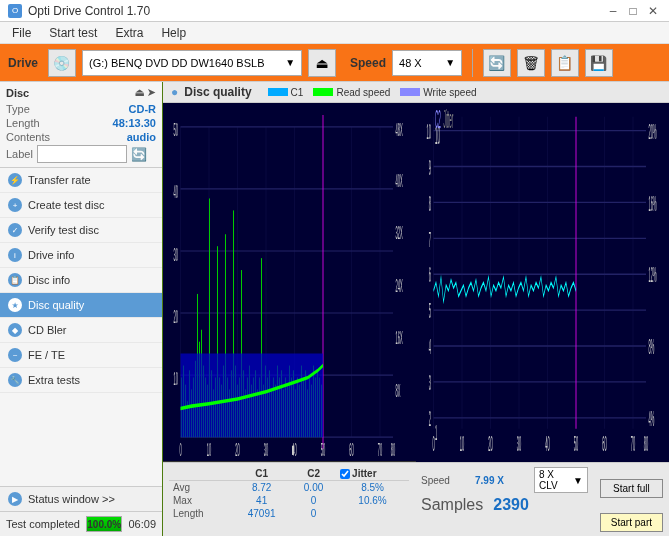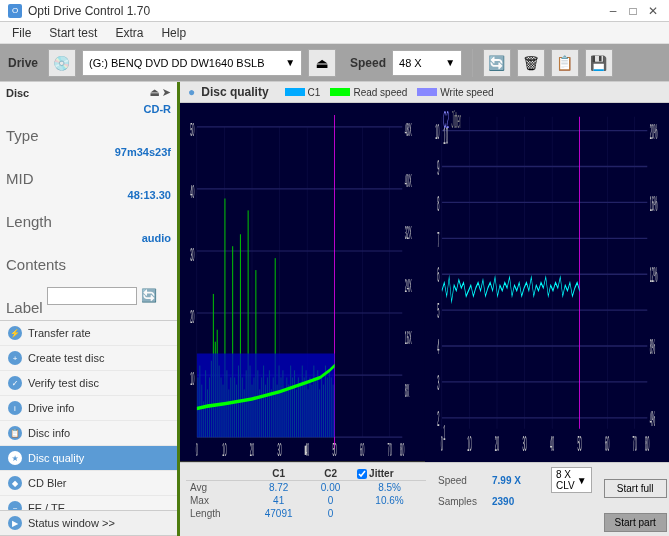--- a/index.html
+++ b/index.html
@@ -33,21 +33,21 @@
     }
     .menu-item {
       padding: 2px 8px;
       cursor: pointer;
       font-size: 12px;
       color: #333;
     }
 
     
     .toolbar {
-      background: #a3a3a3;
+      background: #f97316;
       height: 38px;
       display: flex;
       align-items: center;
       padding: 0 8px;
       border-bottom: 1px solid #ccc;
       gap: 6px;
     }
     .drive-label { font-size: 12px; font-weight: bold; color: #333; margin-right: 4px; }
     .drive-select {
       display: flex;
@@ -84,44 +84,44 @@
     .toolbar-separator { width: 1px; height: 28px; background: #aaa; margin: 0 4px; }
 
     
     .main-layout {
       display: flex;
       height: calc(536px - 22px - 22px - 38px);
     }
 
     
     .left-panel {
-      width: 180px;
+      width: 163px;
       background: #f5f5f5;
-      border-right: 3px solid #4d7c0f;
+      border-right: 1px solid #4d7c0f;
       display: flex;
       flex-direction: column;
       overflow: hidden;
     }
 
     
     .disc-info-section {
       padding: 4px 6px;
       border-bottom: 1px solid #ccc;
     }
     .disc-info-header {
       display: flex;
       align-items: center;
       justify-content: space-between;
       margin-bottom: 4px;
     }
     .disc-info-title { font-size: 11px; font-weight: bold; color: #333; }
     .disc-info-icons { display: flex; gap: 2px; }
     .disc-info-icon { font-size: 11px; color: #555; cursor: pointer; }
     .disc-info-row { display: flex; justify-content: space-between; margin-bottom: 2px; }
-    .disc-info-key { color: #666; font-size: 15px; margin-top: 24px; }
+    .disc-info-key { color: #666; font-size: 11px; }
     .disc-info-value { color: #1a6fc4; font-size: 11px; font-weight: bold; }
     .label-row { display: flex; align-items: center; gap: 4px; margin-top: 2px; }
     .label-input { width: 90px; height: 18px; border: 1px solid #aaa; background: white; font-size: 10px; }
     .label-icon-btn { width: 18px; height: 18px; background: none; border: none; cursor: pointer; font-size: 13px; }
 
     
     .nav-items { flex: 1; overflow-y: auto; }
     .nav-item {
       display: flex;
       align-items: center;
@@ -340,24 +340,20 @@
         <div class="disc-info-icons">
           <span class="disc-info-icon">⏏</span>
           <span class="disc-info-icon">➤</span>
         </div>
       </div>
       <div class="disc-info-row">
         <span class="disc-info-key">Type</span>
         <span class="disc-info-value">CD-R</span>
       </div>
       <div class="disc-info-row">
-        <span class="disc-info-key">MID</span>
-        <span class="disc-info-value">97m34s23f</span>
-      </div>
-      <div class="disc-info-row">
         <span class="disc-info-key">Length</span>
         <span class="disc-info-value">48:13.30</span>
       </div>
       <div class="disc-info-row">
         <span class="disc-info-key">Contents</span>
         <span class="disc-info-value">audio</span>
       </div>
       <div class="label-row">
         <span class="disc-info-key">Label</span>
         <input class="label-input" type="text" value="" style="">
@@ -401,20 +397,28 @@
       <div class="nav-item">
         <span class="nav-icon-circle">🔧</span>
         <span>Extra tests</span>
       </div>
     </div>
 
     <div class="bottom-status">
       <div class="status-window-btn">
         <span class="nav-icon-circle">▶</span>
         <span>Status window &gt;&gt; </span>
+      </div>
+      <div class="test-completed-bar">
+        <span class="test-label">Test completed</span>
+        <div class="progress-bar-container">
+          <div class="progress-bar-fill" style="width:100%"></div>
+          <span class="progress-text">100.0%</span>
+        </div>
+        <span class="time-text">06:09</span>
       </div>
     </div>
   </div>
 
   <div class="right-panel">
 
     <div class="chart-header">
       <span class="chart-title-icon">●</span>
       <span class="chart-title">Disc quality</span>
       <div class="chart-legend">
@@ -666,25 +670,25 @@
 
       <div class="stats-right" style="display:flex; flex-direction:column; gap:3px; margin-left:4px;">
         <div class="stats-right-row" style="display:flex; align-items:center; gap:4px; font-size:10px;">
           <span class="stats-right-label" style="color:#555;">Speed</span>
           <span class="stats-right-value" style="color:#1a6fc4; font-weight:bold;">7.99 X</span>
           <div style="border:1px solid #aaa; background:white; padding:1px 4px; font-size:10px; cursor:pointer; display:flex; align-items:center; gap:2px;">
             <span>8 X CLV</span>
             <span>▼</span>
           </div>
         </div>
-        <div class="stats-right-row" style="display:flex; align-items:center; gap:4px; font-size:10px;">
+        <div class="stats-right-row" style="display:flex; align-items:center; gap:10px; font-size:16px;">
           <span class="stats-right-label" style="color:#555;">Samples</span>
           <span class="stats-right-value" style="color:#1a6fc4; font-weight:bold;">2390</span>
         </div>
       </div>
 
       <div class="stats-buttons" style="display:flex; flex-direction:column; gap:3px; margin-left:4px;">
         <button class="stats-btn" style="padding:3px 10px; background:#e8e8e8; border:1px solid #888; cursor:pointer; font-size:10px;">Start full</button>
-        <button class="stats-btn" style="padding:3px 10px; background:#a3a3a3; border:1px solid #888; cursor:pointer; font-size:10px;">Start part</button>
+        <button class="stats-btn" style="padding:3px 10px; background:#fef9c3; border:1px solid #888; cursor:pointer; font-size:10px;">Start part</button>
       </div>
     </div>
   </div>
 </div>
 
 </body></html>

